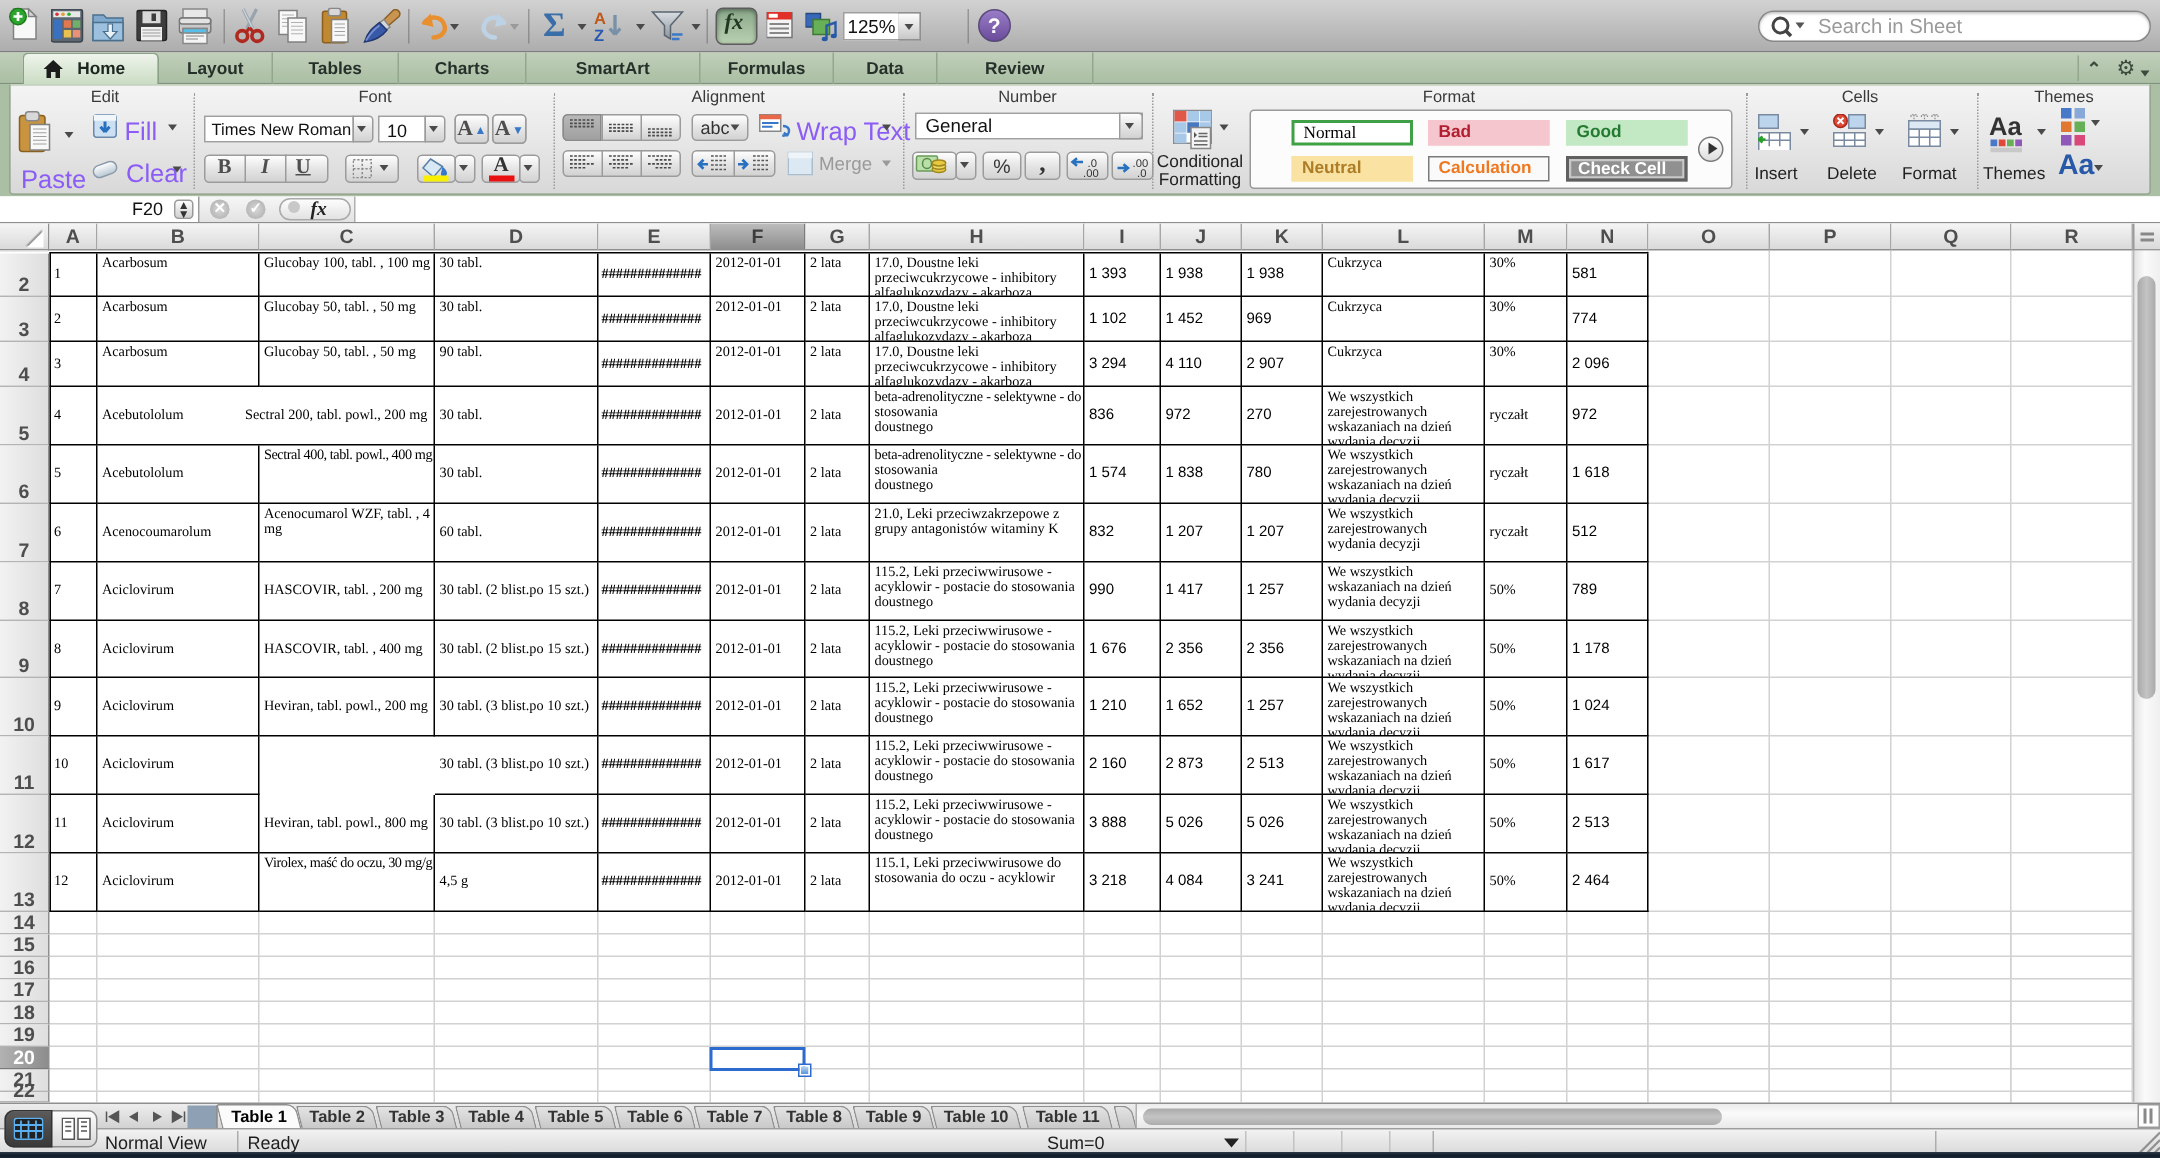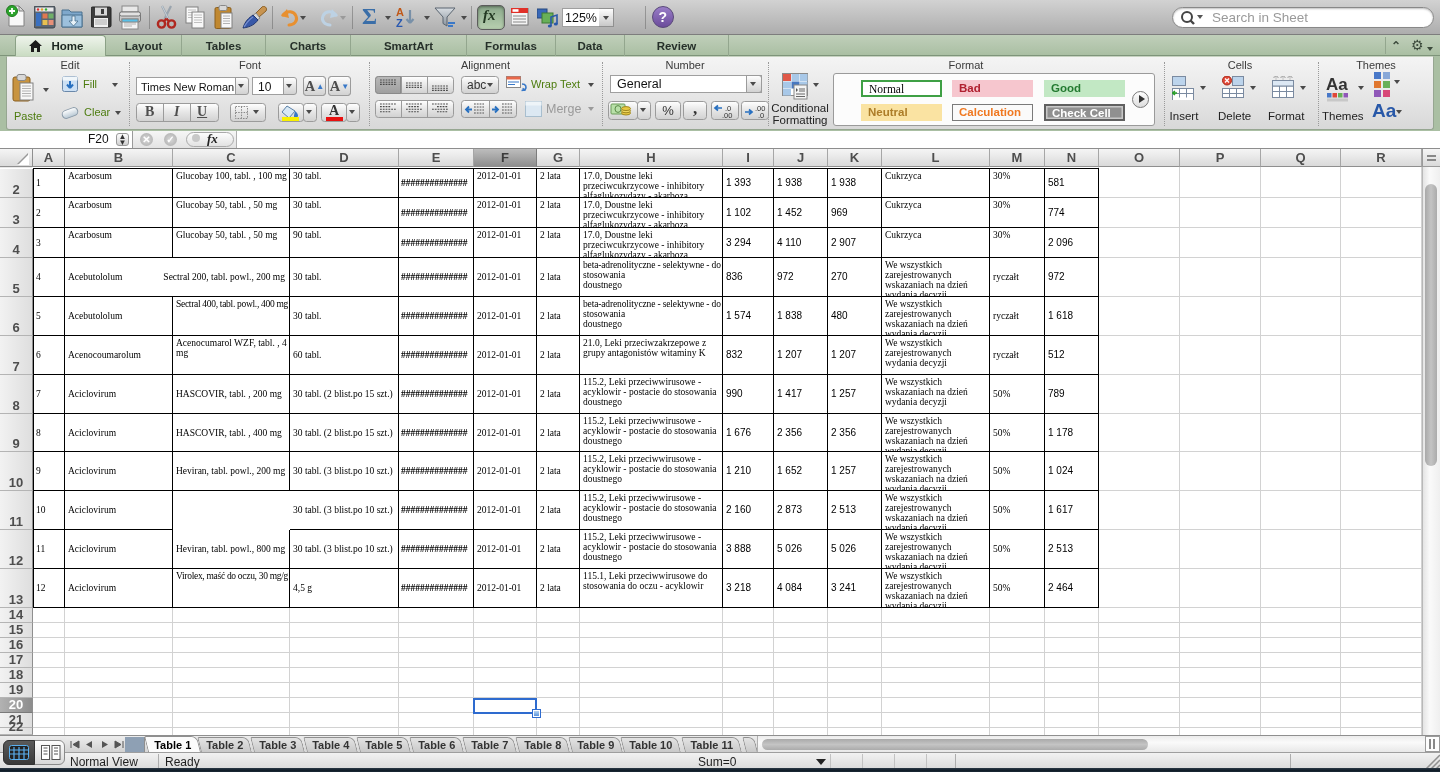--- a/index.html
+++ b/index.html
@@ -12,21 +12,21 @@
 #tabrow{left:0;top:35px;width:1440px;height:21px;background:linear-gradient(#c0cfba,#aabfa3);border-bottom:1px solid #7e947a}
 .rtab{top:0;height:21px;font-size:11.5px;font-weight:bold;color:#26302a;text-align:center;line-height:22px;border-right:1px solid #93a68e}
 .rtab-act{top:0;height:21px;background:linear-gradient(#eff4ec,#cadcc3);border:1px solid #8ba186;border-bottom:none;border-radius:4px 4px 0 0;font-size:11.5px;font-weight:bold;color:#1c2620;text-align:center;line-height:21px}
 
 #ribbonband{left:0;top:56px;width:1440px;height:75px;background:#aabfa3}
 #ribbon{left:6px;top:56px;width:1428px;height:74px;background:linear-gradient(#f4f4f4,#e9e9e9 45%,#d8d8d8);border:1px solid #96a691;border-top:1px solid #c6d2c0;border-radius:0 0 3px 3px}
 .glabel{top:58px;height:14px;font-size:11px;color:#3a3a3a;text-align:center;line-height:14px}
 .gsep{top:62px;width:1px;height:64px;border-left:1px dotted #9a9a9a}
 .btn{background:linear-gradient(#fefefe,#e6e6e6 48%,#d2d2d2);border:1px solid #9b9b9b;border-radius:3.5px}
 .wbox{background:#fff;border:1px solid #9f9f9f}
-.rlab{font-size:11px;color:#4d7c0f}
+.rlab{font-size:17px;color:#8b5cf6}
 .icolab{font-size:11.5px;color:#222;text-align:center}
 
 #fbar{left:0;top:131px;width:1440px;height:18px;background:linear-gradient(#f6f6f6,#e3e3e3);border-bottom:1px solid #8d8d8d}
 
 .chead{top:0;height:18px;background:linear-gradient(#f5f5f5,#dadada);border-right:1px solid #a6a6a6;border-bottom:1px solid #8f8f8f;font-size:13px;font-weight:bold;color:#4e4e4e;text-align:center;line-height:18px}
 .cheadsel{background:linear-gradient(#bdbdbd,#8e8e8e);color:#3c3c3c;border-right:1px solid #7c7c7c}
 .rhead{left:0;width:33px;background:linear-gradient(90deg,#f2f2f2,#dedede);border-right:1px solid #8f8f8f;border-bottom:1px solid #b4b4b4;font-size:13px;font-weight:bold;color:#4e4e4e;text-align:center;display:flex;align-items:flex-end;justify-content:center}
 .rheadsel{background:linear-gradient(90deg,#b2b2b2,#8d8d8d);color:#fff;border-bottom:1px solid #7a7a7a}
 .gl{background:#d2d2d2}
 
@@ -757,21 +757,21 @@
         <span class="ln">doustnego</span>
       </i>
     </div>
 <div class="cell sans" style="left:723px;top:148px;width:51px;height:39px;border-right:1px solid #000;border-bottom:1px solid #000;">
       <i>1 574</i>
     </div>
 <div class="cell sans" style="left:774px;top:148px;width:54px;height:39px;border-right:1px solid #000;border-bottom:1px solid #000;">
       <i>1 838</i>
     </div>
 <div class="cell sans" style="left:828px;top:148px;width:54px;height:39px;border-right:1px solid #000;border-bottom:1px solid #000;">
-      <i>480</i>
+      <i>780</i>
     </div>
 <div class="cell ctop" style="left:882px;top:148px;width:108px;height:39px;border-right:1px solid #000;border-bottom:1px solid #000;">
       <i>
         <span class="ln">We wszystkich</span>
         <span class="ln">zarejestrowanych</span>
         <span class="ln">wskazaniach na dzień</span>
         <span class="ln">wydania decyzji</span>
       </i>
     </div>
 <div class="cell " style="left:990px;top:148px;width:55px;height:39px;border-right:1px solid #000;border-bottom:1px solid #000;">

